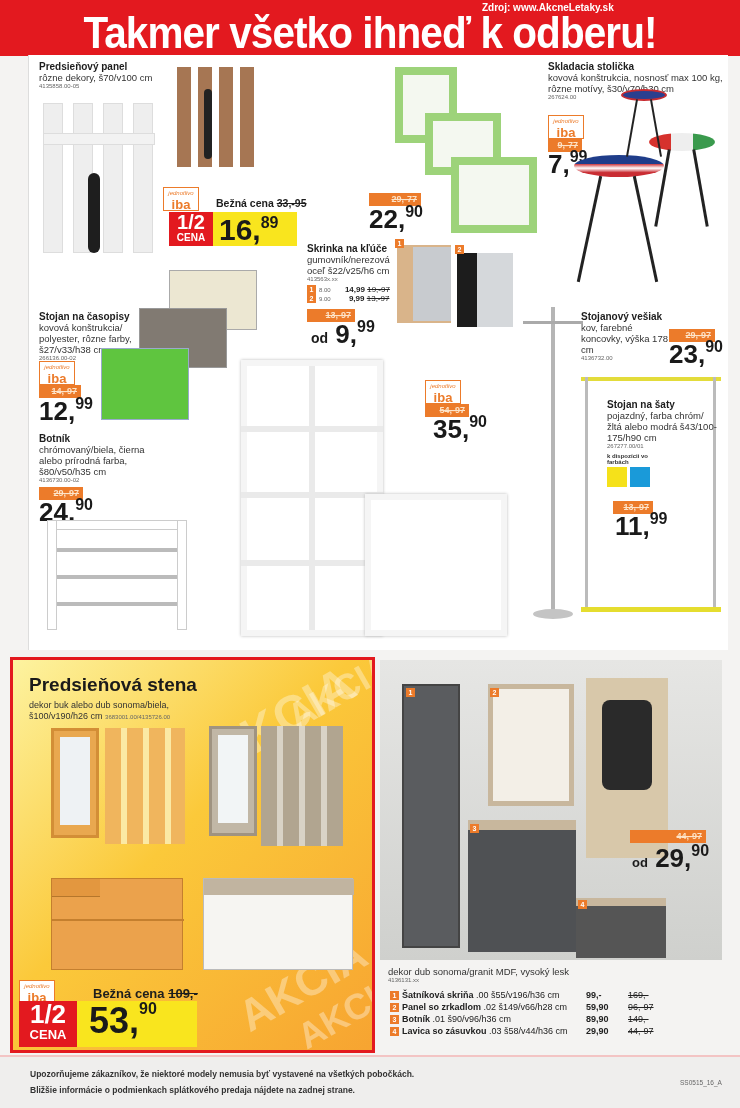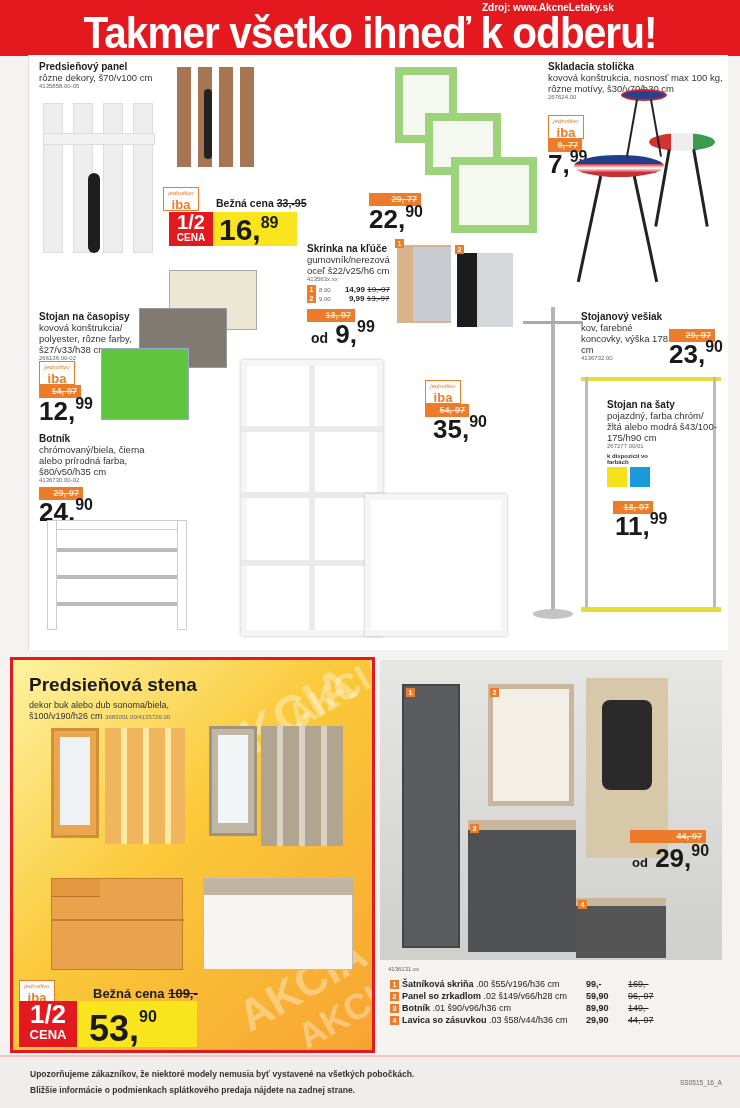--- a/index.html
+++ b/index.html
@@ -220,39 +220,40 @@
   </div>
   <div class="box" style="left:190px;top:218px;width:150px;height:92px;background:#f6f5f2;border:1px solid #bbb">
     <div class="abs" style="left:0;top:0;width:150px;height:16px;background:#c1b4a0"></div>
   </div>
   <div class="abs iba" style="left:6px;top:320px"><span>jednotlivo</span><b>iba</b></div>
   <div class="abs t" style="left:80px;top:326px;font-size:13px"><span>Bežná cena</span> <s>109,-</s></div>
   <div class="abs half" style="left:6px;top:341px;width:58px;height:46px">
       <div style="font-size:26px;line-height:26px">1/2</div>
       <div style="font-size:13px">CENA</div>
     </div>
-  <div class="abs ylw price" style="left:64px;top:341px;width:120px;height:46px;padding:10px 0 0 12px;font-size:36px;line-height:36px"><span>53,</span><sup style="font-size:16px">90</sup></div>
+  <div class="abs ylw price" style="left:64px;top:341px;width:120px;height:46px;padding:2px 0 0 12px;font-size:36px;line-height:36px"><span>53,</span><sup style="font-size:16px">90</sup></div>
 </div>
 
 <div class="room">
   <div class="abs" style="left:22px;top:24px;width:58px;height:264px;background:#5a5c5f;border:2px solid #444"></div>
   <div class="abs" style="left:108px;top:24px;width:86px;height:122px;background:#f3efe7;border:5px solid #c8b79d"></div>
   <div class="abs" style="left:88px;top:160px;width:108px;height:132px;background:#4f5154;border-top:10px solid #c8b79d"></div>
   <div class="abs" style="left:196px;top:238px;width:90px;height:60px;background:#555;border-top:8px solid #c8b79d"></div>
   <div class="abs" style="left:206px;top:18px;width:82px;height:180px;background:#d8c8aa"></div>
   <div class="abs" style="left:222px;top:40px;width:50px;height:90px;background:#2a2a2a;border-radius:8px"></div>
   <span class="num abs" style="left:26px;top:28px">1</span>
     <span class="num abs" style="left:110px;top:28px">2</span>
     <span class="num abs" style="left:90px;top:164px">3</span>
     <span class="num abs" style="left:198px;top:240px">4</span>
 </div>
 <div class="abs old" style="left:630px;top:830px;width:76px">44,-97</div>
 <div class="abs price" style="left:632px;top:845px;font-size:26px"><span style="font-size:13px">od</span> <span>29,</span><sup>90</sup></div>
 
 <div class="abs" style="left:388px;top:966px;width:340px">
+  <div class="d">dekor dub sonoma/granit MDF, vysoký lesk</div>
   <div class="c">4136131.xx</div>
   <table class="tbl" style="margin-top:6px;border-collapse:collapse">
     <tbody>
         <tr>
           <td style="width:196px"><span class="num">1</span><b>Šatníková skriňa</b> <span>.00 š55/v196/h36 cm</span></td>
           <td style="width:42px;font-weight:bold">99,-</td>
           <td><s>169,-</s></td>
         </tr>
     <tr>
           <td><span class="num">2</span><b>Panel so zrkadlom</b> <span>.02 š149/v66/h28 cm</span></td>

